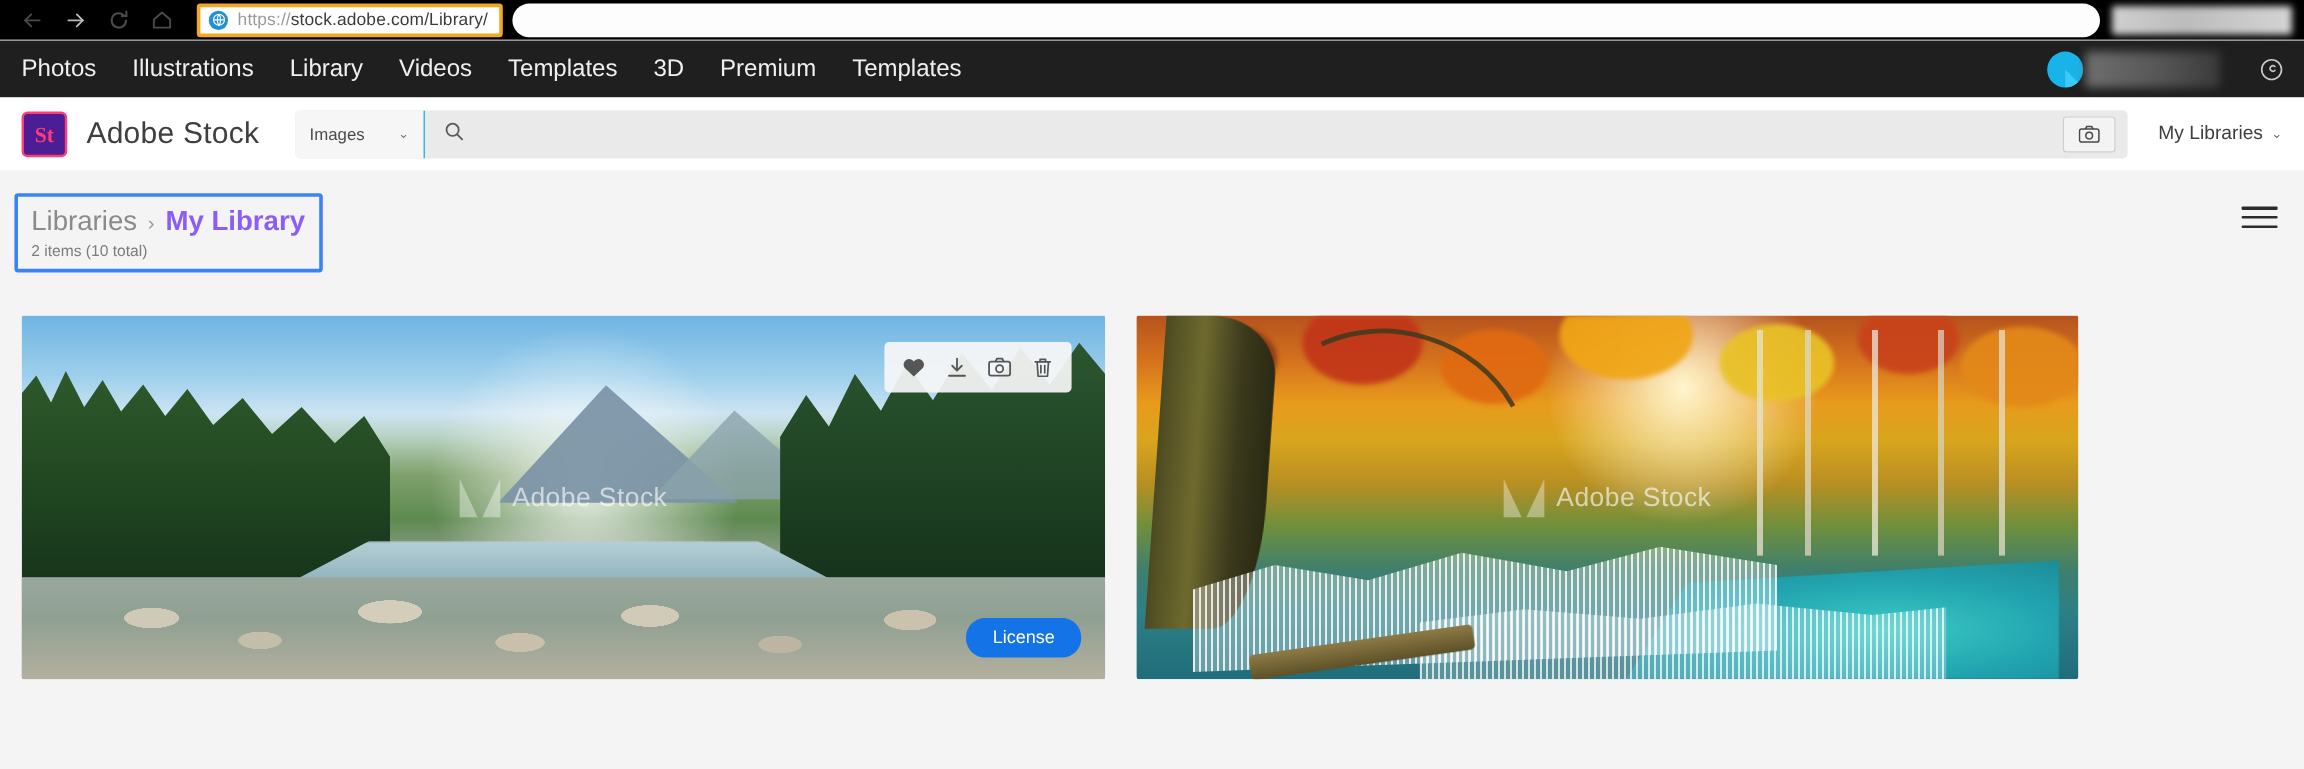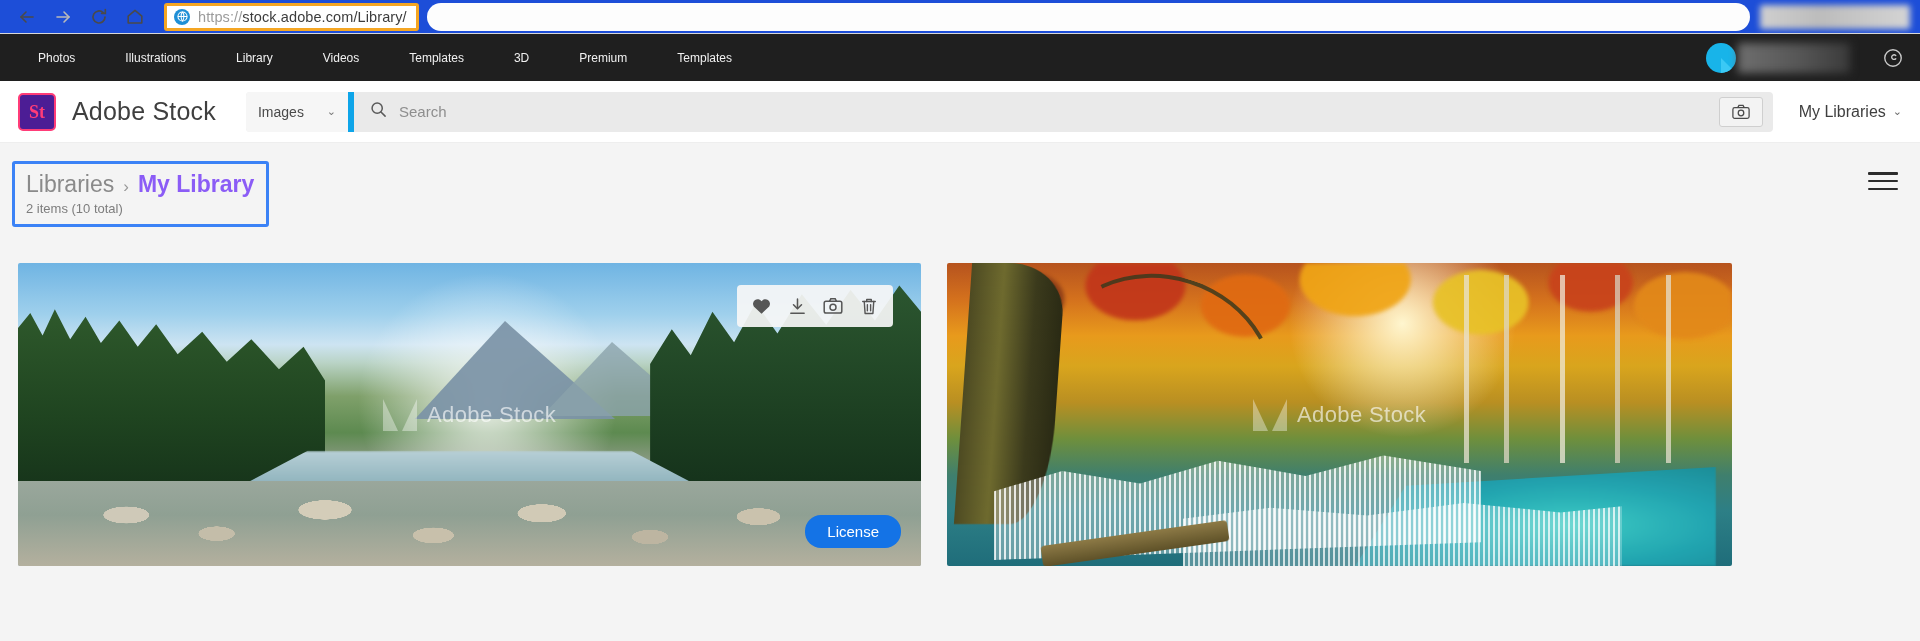--- a/index.html
+++ b/index.html
@@ -5,21 +5,21 @@
   * { box-sizing: border-box; margin: 0; padding: 0; }
   html, body {
     width: 1920px; height: 641px;
     font-family: "Liberation Sans", sans-serif;
     background: #ffffff; overflow: hidden;
   }
 
   
   .browser-bar {
     height: 34px; width: 100%;
-    background: #1d4ed8;
+    background: #000000;
     display: flex; align-items: center;
     padding: 0 10px; gap: 2px;
     border-bottom: 1px solid #d8d8d8;
   }
   .nav-btn {
     width: 34px; height: 30px;
     display: flex; align-items: center; justify-content: center;
     color: #4a4a4a; background: none; border: none; cursor: pointer;
   }
   .nav-btn svg { display: block; }
@@ -58,22 +58,22 @@
   }
 
   
   .dark-nav {
     height: 47px; background: #1f1f1f;
     display: flex; align-items: center;
     padding-left: 18px;
     position: relative;
   }
   .dark-nav .nav-link {
-    color: #f0f0f0; font-size: 12px;
-    margin-right: 30px; cursor: pointer; white-space: nowrap; margin-left: 20px;
+    color: #f0f0f0; font-size: 20px;
+    margin-right: 30px; cursor: pointer; white-space: nowrap;
   }
   .nav-right {
     position: absolute; right: 0; top: 0; height: 100%;
     display: flex; align-items: center; padding-right: 14px;
   }
   .avatar {
     width: 30px; height: 30px; border-radius: 50%;
     background: #18b4e9; position: relative; overflow: hidden; flex: none;
   }
   .avatar::after {
@@ -114,21 +114,21 @@
     font-weight: 400; letter-spacing: .2px; white-space: nowrap;
   }
 
   .search-bar {
     flex: 1; display: flex; align-items: center;
     height: 40px; margin-left: 30px;
     background: #eaeaea; border-radius: 4px; overflow: hidden;
   }
   .search-type {
     width: 108px; height: 40px; background: #f6f6f6;
-    border-right: 6px solid #0ea5e9;
+    border-right: 1px solid #0ea5e9;
     display: flex; align-items: center; justify-content: space-between;
     padding: 0 12px; cursor: pointer; flex: none;
   }
   .search-type span { font-size: 14px; color: #4a4a4a; }
   .search-type .caret { color: #767676; font-size: 11px; }
   .search-field {
     flex: 1; display: flex; align-items: center; padding-left: 16px;
   }
   .search-field .mag { color: #5a5a5a; margin-right: 12px; flex: none; }
   .search-input {
@@ -428,21 +428,20 @@
       <span>Images</span>
       <span class="caret">⌄</span>
     </div>
     <div class="search-field">
       <span class="mag">
         <svg width="17" height="17" viewBox="0 0 18 18" fill="none" stroke="currentColor" stroke-width="1.6" stroke-linecap="round">
           <circle cx="7.6" cy="7.6" r="5.4"></circle>
             <path d="M11.6 11.6 16 16"></path>
         </svg>
       </span>
-      <input class="search-input" type="text" placeholder="Search" style="">
     </div>
     <div class="cam-search">
       <svg width="18" height="16" viewBox="0 0 20 17" fill="none" stroke="currentColor" stroke-width="1.4">
         <rect x="1" y="3.6" width="18" height="12" rx="2"></rect>
         <path d="M6.4 3.6 7.7 1.2h4.6l1.3 2.4"></path>
         <circle cx="10" cy="9.6" r="3.1"></circle>
       </svg>
     </div>
   </div>
 

